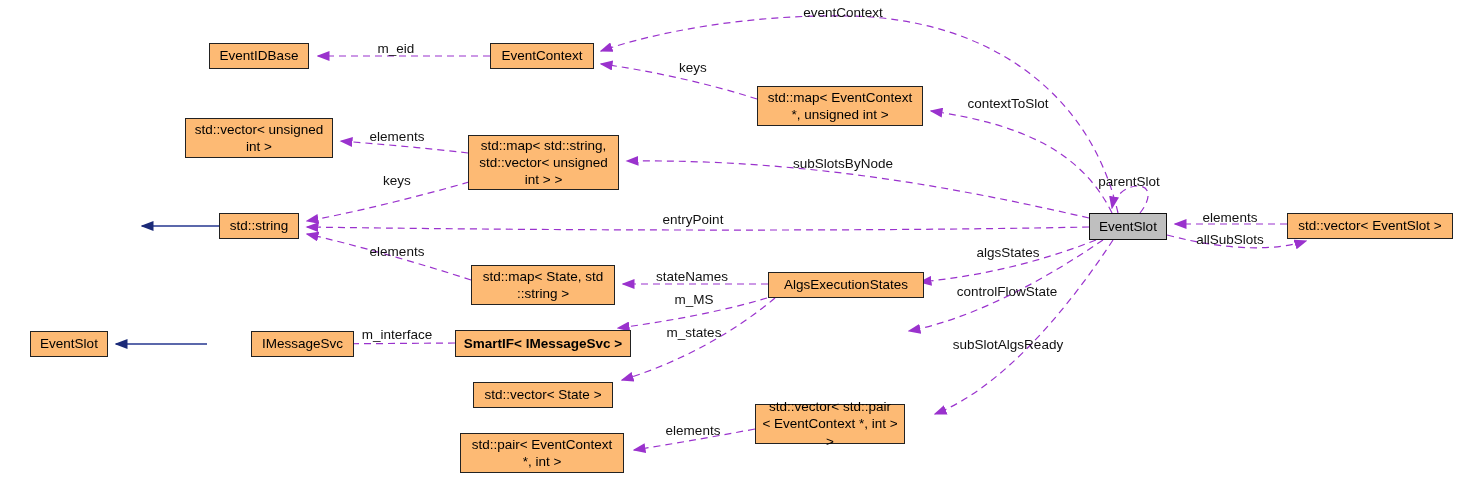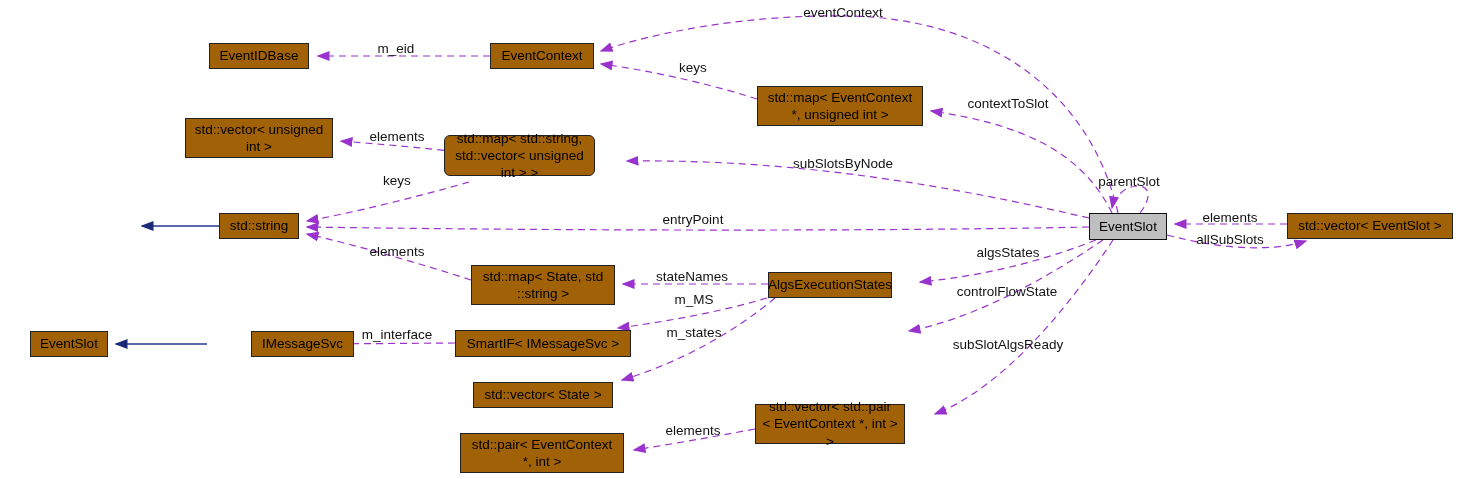--- a/index.html
+++ b/index.html
@@ -5,21 +5,21 @@
   html,body { margin:0; padding:0; background:#fff; }
   .canvas {
     position:relative; width:1459px; height:479px; background:#ffffff;
     font-family:"Liberation Sans", sans-serif; overflow:hidden;
   }
   .canvas svg { position:absolute; left:0; top:0; }
   .node {
     position:absolute; box-sizing:border-box;
     display:flex; align-items:center; justify-content:center;
     text-align:center; white-space:pre-line;
-    border:1.2px solid #222222; background:#a16207;
+    border:1.2px solid #222222; background:#fdba74;
     font-size:13.5px; line-height:1.28; color:#000;
     padding:1px 3px;
   }
   .node.highlight { background:#bfbfbf; border:1.6px solid #111; }
   .edge { fill:none; stroke:#9a32cd; stroke-width:1.2; stroke-dasharray:7 5; }
   .edge.solid { stroke:#24368f; stroke-dasharray:none; stroke-width:1.4; }
   .elabel {
     font-family:"Liberation Sans", sans-serif; font-size:13.5px;
     fill:#111; text-anchor:middle;
   }
@@ -83,28 +83,28 @@
     <text class="elabel" x="1230" y="244">allSubSlots</text>
     <text class="elabel" x="1129" y="186">parentSlot</text>
   </svg>
 
   <div class="node" style="left:209px;  top:43px;  width:100px; height:26px;">EventIDBase</div>
   <div class="node" style="left:490px;  top:43px;  width:104px; height:26px;">EventContext</div>
   <div class="node" style="left:757px;  top:86px;  width:166px; height:40px;">std::map&lt; EventContext
 *, unsigned int &gt;</div>
   <div class="node" style="left:185px;  top:118px; width:148px; height:40px;">std::vector&lt; unsigned
 int &gt;</div>
-  <div class="node" style="left:444px;  top:135px; width:151px; height:41px;border-radius:6px;">std::map&lt; std::string,
+  <div class="node" style="left:468px;  top:135px; width:151px; height:55px;">std::map&lt; std::string,
 std::vector&lt; unsigned
 int &gt; &gt;</div>
   <div class="node" style="left:219px;  top:213px; width:80px;  height:26px;">std::string</div>
   <div class="node" style="left:471px;  top:265px; width:144px; height:40px;">std::map&lt; State, std
 ::string &gt;</div>
-  <div class="node" style="left:768px;  top:272px; width:124px; height:26px;">AlgsExecutionStates</div>
-  <div class="node" style="left:455px;  top:330px; width:176px; height:27px;">SmartIF&lt; IMessageSvc &gt;</div>
+  <div class="node" style="left:768px;  top:272px; width:156px; height:26px;">AlgsExecutionStates</div>
+  <div class="node" style="left:455px;  top:330px; width:176px; height:27px;font-weight:bold;">SmartIF&lt; IMessageSvc &gt;</div>
   <div class="node" style="left:30px;   top:331px; width:78px;  height:26px;">EventSlot</div>
   <div class="node" style="left:207px;  top:331px; width:103px; height:26px;margin-left:44px;">IMessageSvc</div>
   <div class="node" style="left:460px;  top:433px; width:164px; height:40px;">std::pair&lt; EventContext
 *, int &gt;</div>
   <div class="node" style="left:473px;  top:382px; width:140px; height:26px;">std::vector&lt; State &gt;</div>
   <div class="node" style="left:755px;  top:404px; width:150px; height:40px;">std::vector&lt; std::pair
 &lt; EventContext *, int &gt; &gt;</div>
   <div class="node highlight" style="left:1089px; top:213px; width:78px; height:27px;">EventSlot</div>
   <div class="node" style="left:1287px; top:213px; width:166px; height:26px;">std::vector&lt; EventSlot &gt;</div>
 

